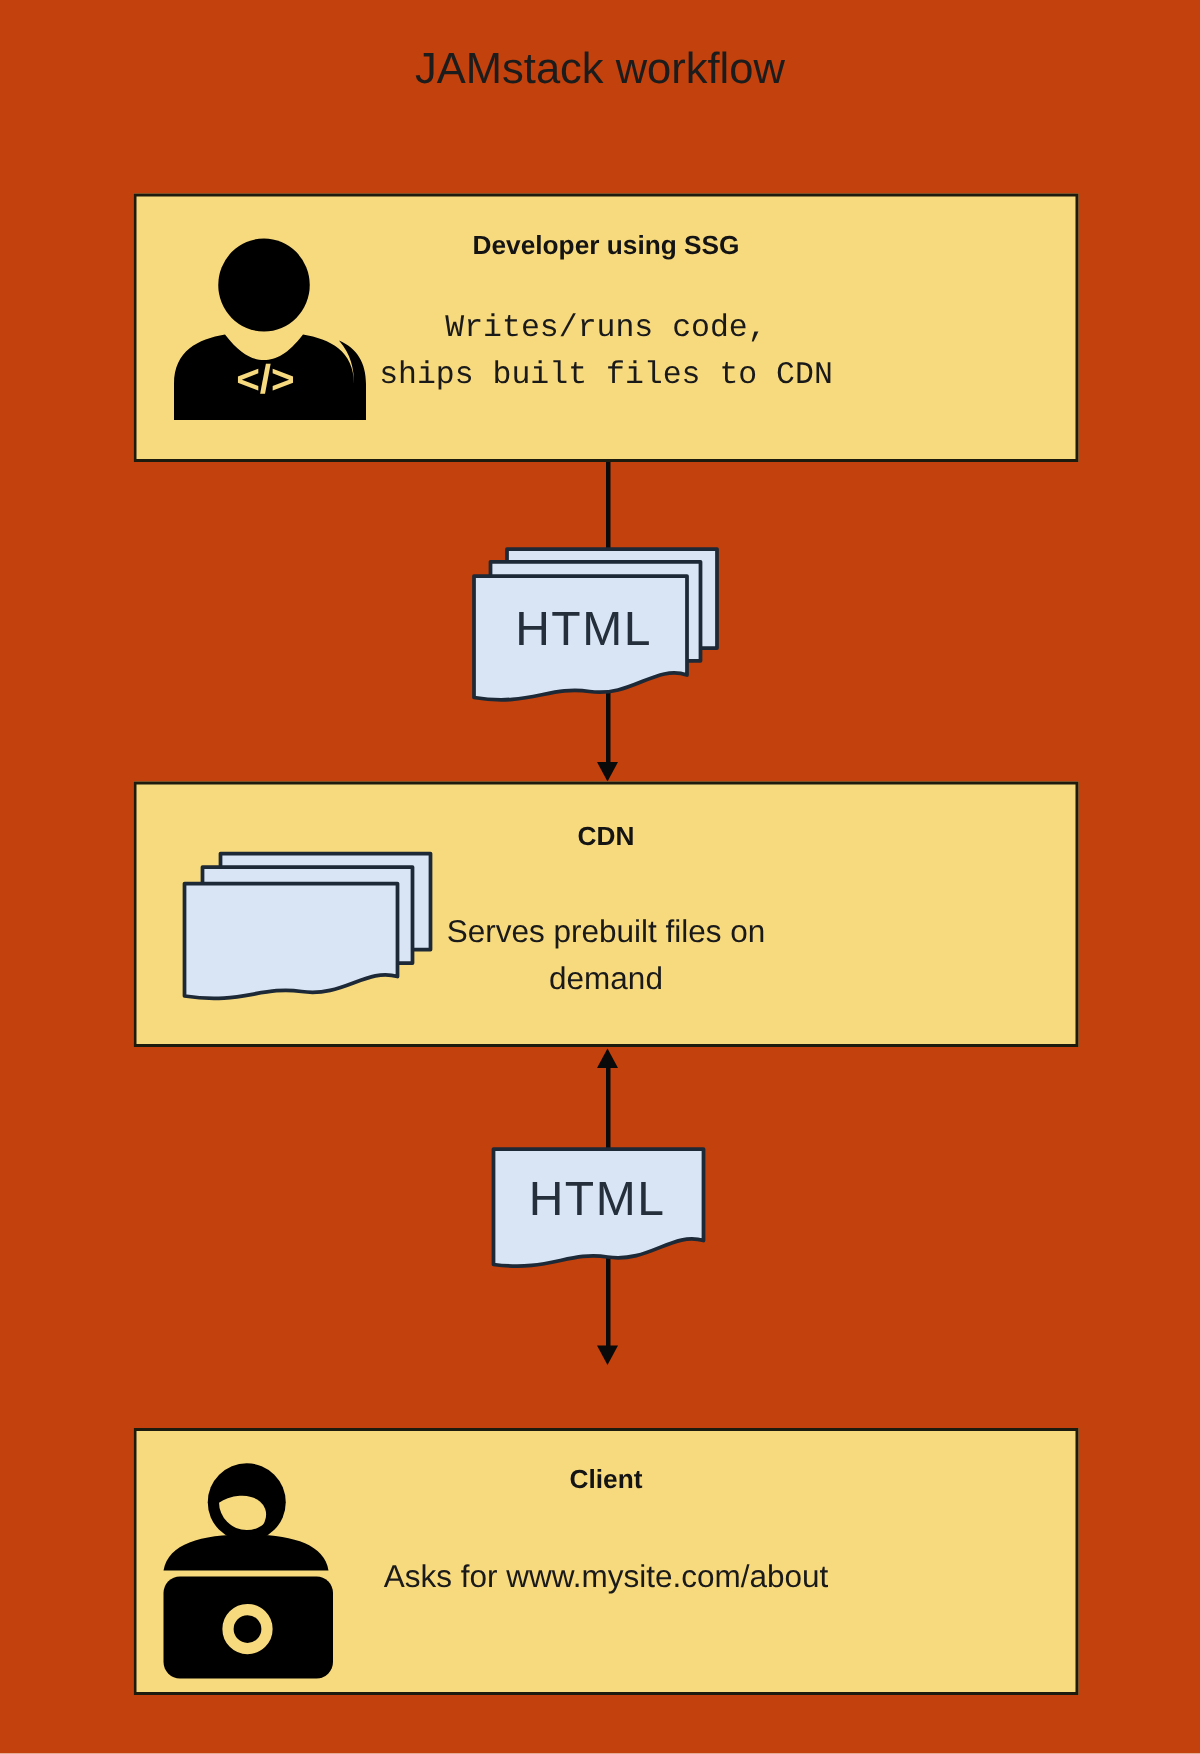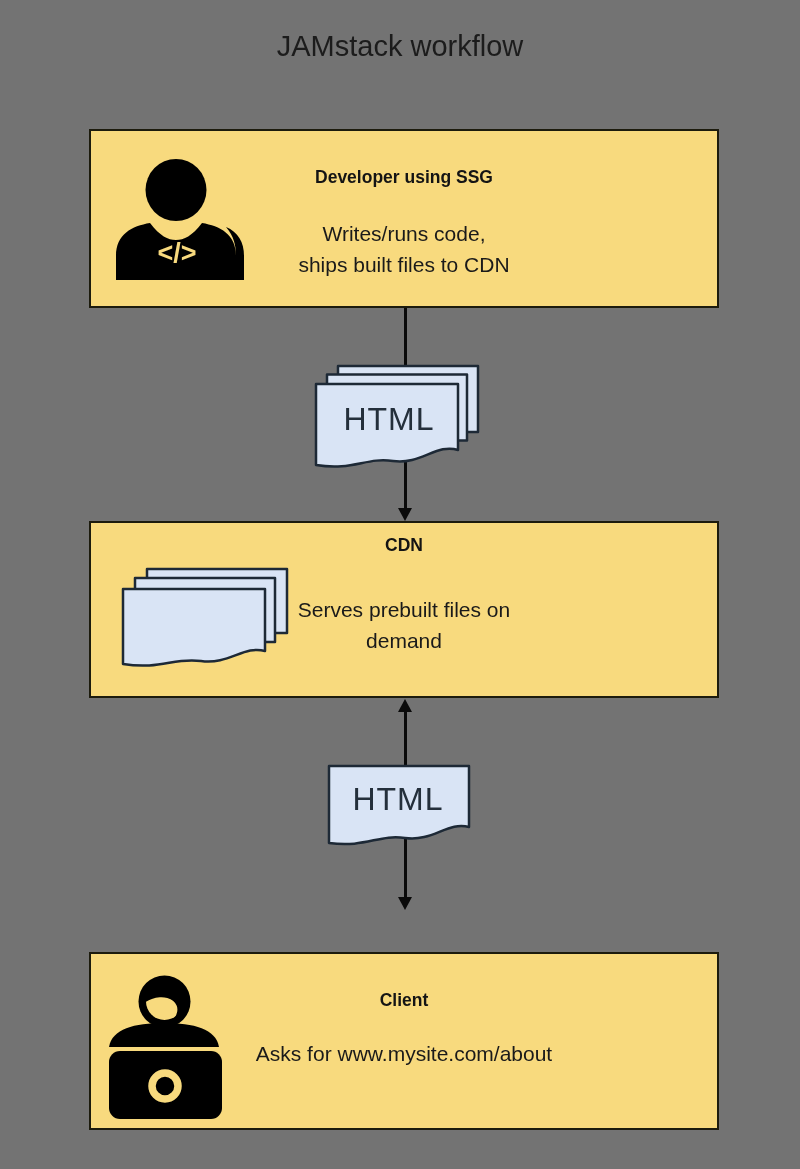--- a/index.html
+++ b/index.html
@@ -1,39 +1,39 @@
 <!DOCTYPE html>
 <html style="--box-fill: #F8DA7E; --box-border: #1C1B0D; --doc-fill: #D9E4F5; --doc-border: #1D2936; --line: #0A0A0A;"><head>
 <meta charset="utf-8">
 <style>
   * { margin:0; padding:0; box-sizing:border-box; }
   html, body { background:#ffffff; }
   .canvas {
     position:relative; width:800px; height:1169px; margin:0 auto;
-    background:#737373; overflow:hidden;
+    background:#c2410c; overflow:hidden;
     font-family:"Liberation Sans","DejaVu Sans",sans-serif;
   }
   .diagram-title {
     position:absolute; top:30px; left:0; width:100%;
     text-align:center; font-size:29px; color:#1c1c1c; font-weight:400;
   }
   .flow-box {
     position:absolute; left:89px; width:630px;
     background:var(--box-fill); border:2.5px solid var(--box-border);
     text-align:center;
   }
   #box-dev    { top:129px; height:179px; }
   #box-cdn    { top:521px; height:177px; }
   #box-client { top:952px; height:178px; }
-  .box-title { font-weight:bold; font-size:17.5px; color:#141414; padding-top:35px; line-height:22px; }
-  #box-cdn .box-title { padding-top:11px; }
+  .box-title { font-weight:bold; font-size:17.5px; color:#141414; padding-top:21px; line-height:22px; }
+  #box-cdn .box-title { padding-top:23px; }
   .box-body { font-size:21px; color:#1a1a1a; line-height:31px; white-space:pre-line; }
-  #box-dev .box-body { margin-top:30px; }
+  #box-dev .box-body { margin-top:30px;font-family:Liberation Mono, monospace; }
   #box-cdn .box-body { margin-top:38px; }
-  #box-client .box-body { margin-top:27px; }
+  #box-client .box-body { margin-top:39px; }
 
   .vline { position:absolute; left:404px; width:3px; background:var(--line); }
   #line-1 { top:308px; height:202px; }
   #line-2 { top:711px; height:187px; }
   .arr { position:absolute; left:398px; width:0; height:0;
          border-left:7.5px solid transparent; border-right:7.5px solid transparent; }
   .arr.down { border-top:13px solid var(--line); }
   .arr.up   { border-bottom:13px solid var(--line); }
   #arr-1 { top:508px; }
   #arr-2 { top:699px; }

